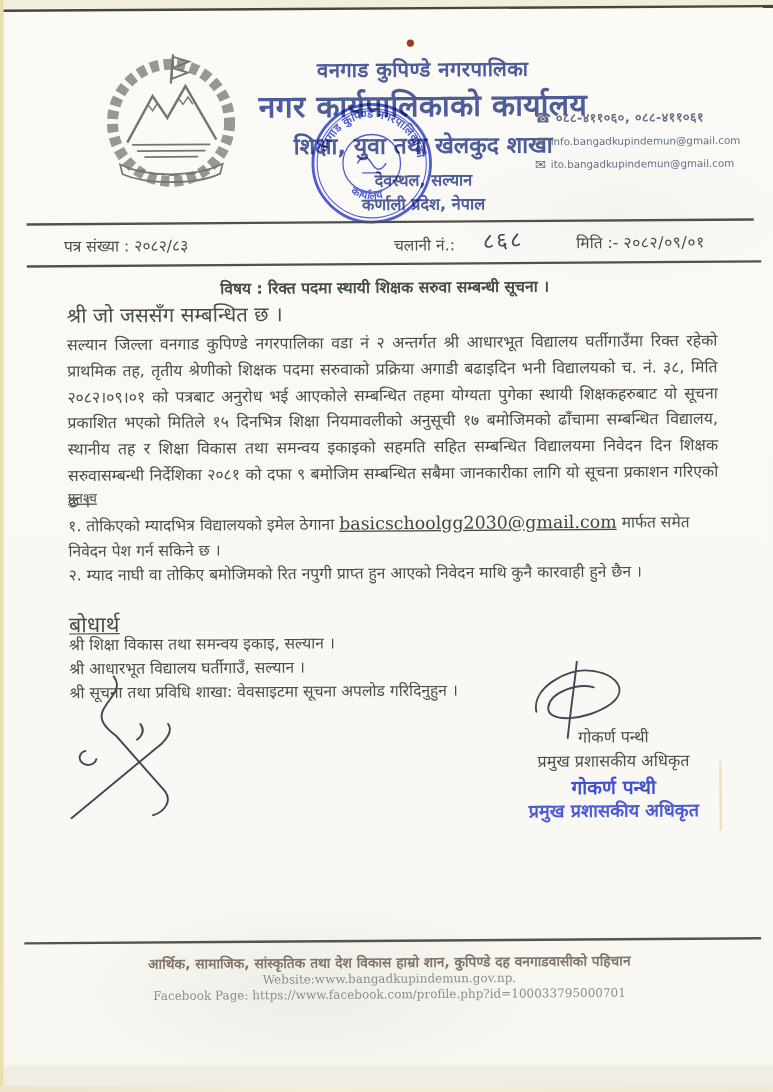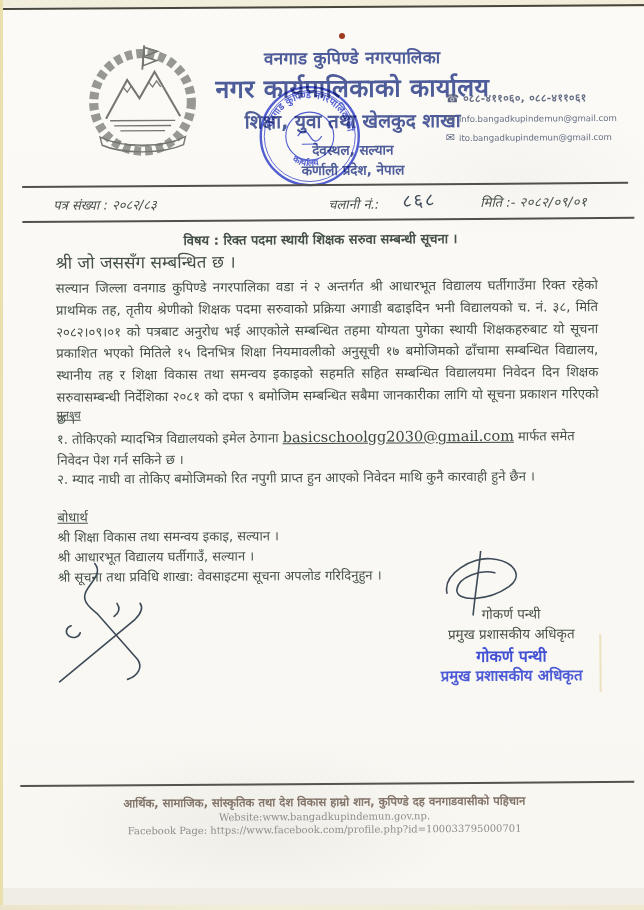--- a/index.html
+++ b/index.html
@@ -40,39 +40,39 @@
   .contact-row .ic{font-size:11px;line-height:1;color:#5d6680;flex:0 0 auto;}
   .phone-txt{font-size:10.5px;font-weight:600;letter-spacing:.4px;}
   .mail-txt{font-size:8.6px;}
   .round-stamp{left:260px;top:84px;width:104px;height:104px;opacity:.82;mix-blend-mode:multiply;}
 
   .rule{height:2px;background:#51504a;}
   .rule1{left:24px;top:184px;width:606px;}
   .rule2{left:24px;top:219px;width:612px;height:1.6px;}
 
   
-  .ref{font-size:13px;color:#474f4b;font-style:italic;}
+  .ref{font-size:13px;color:#474f4b;}
   .ref-letter{left:55px;top:194px;}
   .ref-chalani-label{left:330px;top:195px;}
   .hand{font-family:"DejaVu Serif","Liberation Serif",serif;color:#3e4a58;}
   .ref-chalani-val{left:404px;top:188px;font-size:18px;transform:rotate(-3deg);letter-spacing:2px;}
   .ref-date{left:482px;top:194px;}
   .ref-date .val{letter-spacing:.5px;margin-top:23px;}
 
   
   .njtext{color:#46504a;}
   .subject{left:0;top:230px;width:644px;text-align:center;font-size:13px;font-weight:600;}
   .salutation{left:57px;top:249px;font-size:17px;}
   .bodypara{left:57px;top:276px;width:542px;font-size:13.2px;line-height:21.8px;text-align:justify;}
   .ps-head{left:57px;top:405px;font-size:11px;text-decoration:underline;}
   .ps1{left:57px;top:427px;width:542px;font-size:13px;line-height:21px;}
   .email-link{font-family:"DejaVu Serif","Liberation Serif",serif;font-size:14.5px;text-decoration:underline;color:#3c473f;}
   .ps2{left:57px;top:468px;width:560px;font-size:13px;}
   .contact-line{left:57px;top:488px;font-size:13px;}
-  .cc-head{left:57px;top:506px;font-size:13px;text-decoration:underline;}
+  .cc-head{left:57px;top:506px;font-size:18px;text-decoration:underline;}
   .cc0{left:57px;top:526px;font-size:13px;}
   .cc1{left:57px;top:546px;font-size:13px;}
   .cc2{left:57px;top:566px;font-size:13px;}
 
   
   .pen-mark{left:36px;top:560px;width:140px;height:128px;}
   .sig-scribble{left:428px;top:552px;width:120px;height:66px;}
   .sig-name{left:430px;top:606px;width:160px;text-align:center;font-size:13.5px;color:#4a5248;}
   .sig-title{left:400px;top:626px;width:220px;text-align:center;font-size:13.5px;color:#4a5248;}
   .stamp-name{left:400px;top:646px;width:220px;text-align:center;font-size:16px;font-weight:800;color:#2e3fd0;opacity:.9;}

